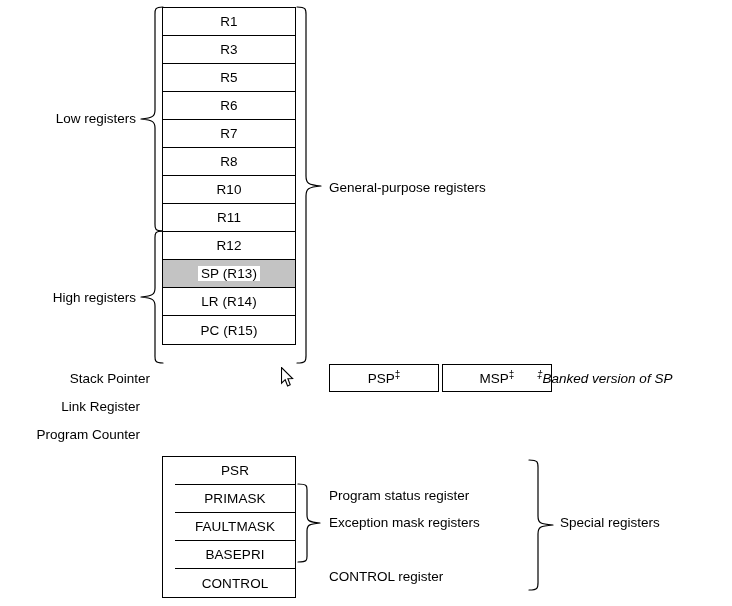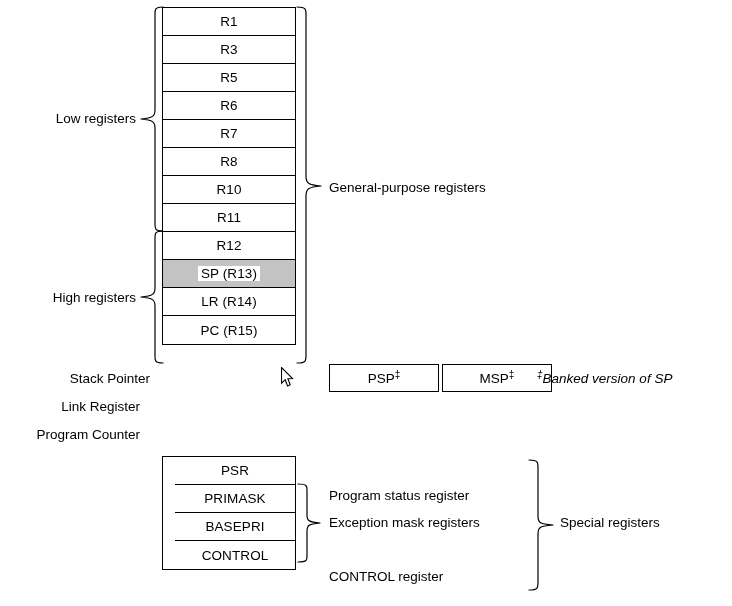--- a/index.html
+++ b/index.html
@@ -167,20 +167,23 @@
 
   <div class="reg-col" style="left:162px; top:456px; width:134px;padding-left:12px;">
 
     <div class="reg-row">
       <span class="reg-label">PSR</span>
     </div>
     <div class="reg-row">
       <span class="reg-label">PRIMASK</span>
     </div>
     <div class="reg-row">
+      <span class="reg-label">FAULTMASK</span>
+    </div>
+    <div class="reg-row">
       <span class="reg-label">BASEPRI</span>
     </div>
     <div class="reg-row">
       <span class="reg-label">CONTROL</span>
     </div>
   </div>
 
   <div class="side-box" style="left:322px; top:364px; width:110px;">
     <span><span>PSP</span><sup class="dd">‡</sup></span>
   </div>

